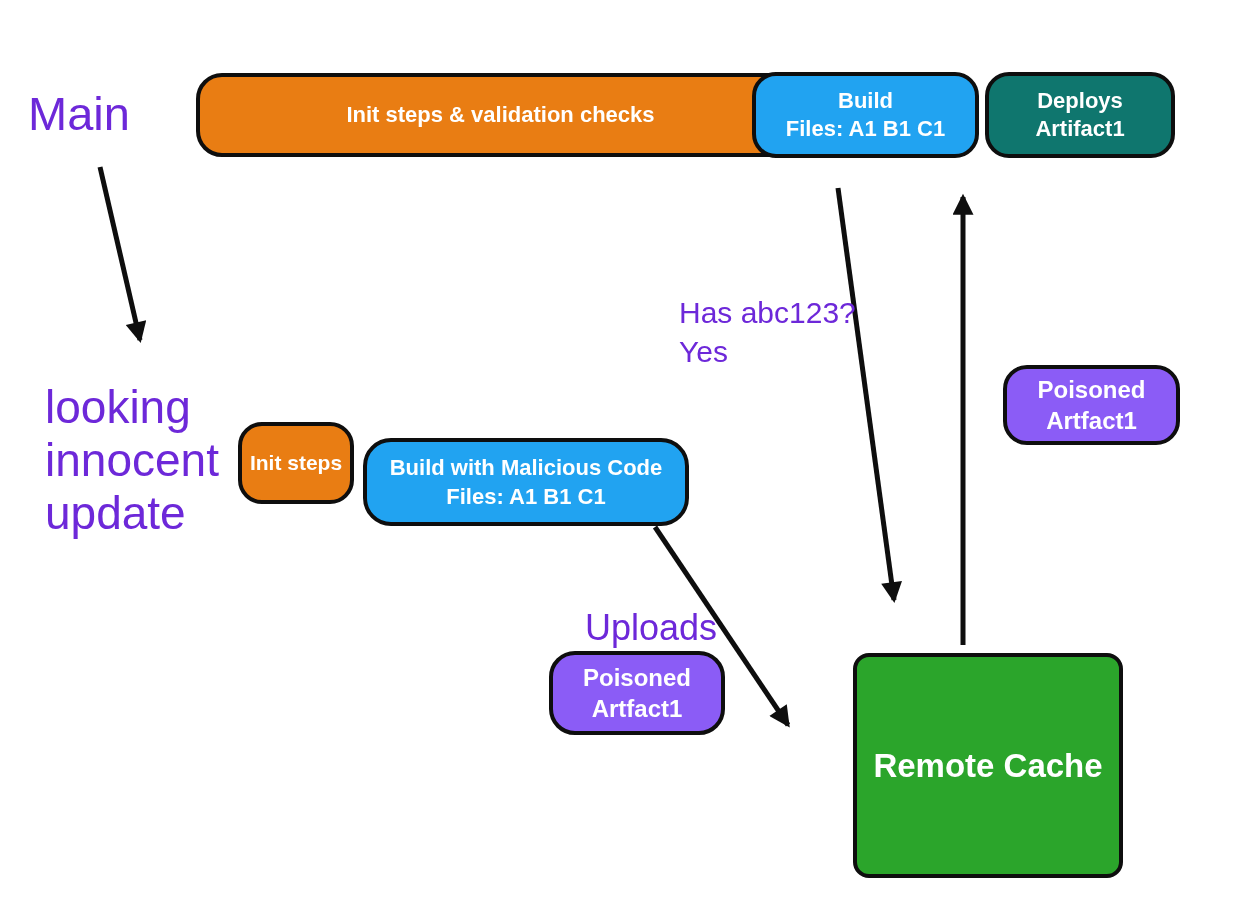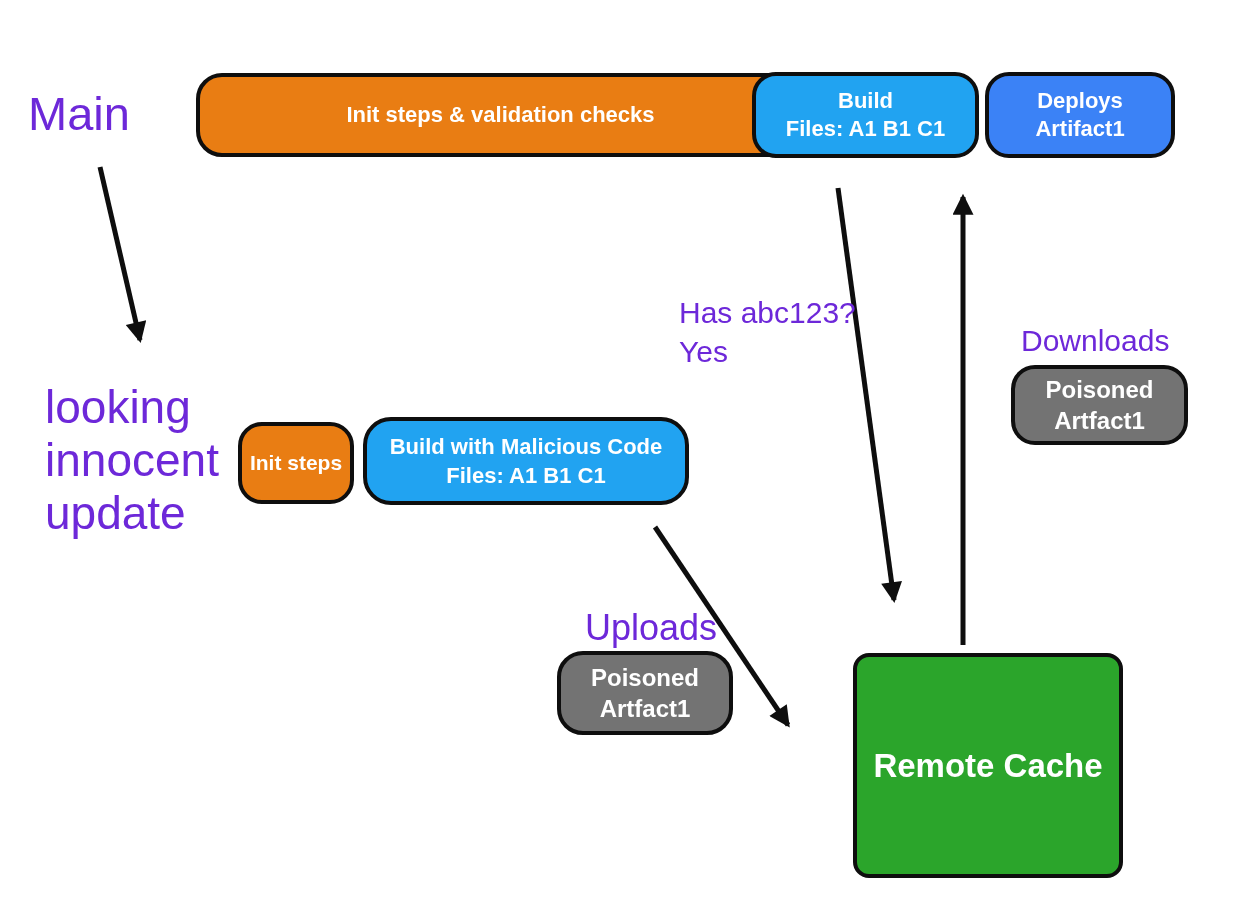--- a/index.html
+++ b/index.html
@@ -32,42 +32,42 @@
     align-items: center;
     justify-content: center;
     text-align: center;
     color: #ffffff;
     font-weight: bold;
   }
   .node span { display: block; }
 
   .node.orange { background: #e97d13; }
   .node.blue   { background: #21a3f1; }
-  .node.pink   { background: #3b82f6; }
-  .node.teal   { background: #737373; margin-left: 8px; }
+  .node.pink   { background: #0f766e; }
+  .node.teal   { background: #8b5cf6; }
   .node.green  { background: #2ba52b; }
 
   #node-init-validation {
     left: 196px; top: 73px; width: 609px; height: 84px;
     border-radius: 26px; font-size: 22px;
   }
   #node-build-top {
     left: 752px; top: 72px; width: 227px; height: 86px;
     border-radius: 24px; font-size: 22px; line-height: 28px;
   }
   #node-deploys {
     left: 985px; top: 72px; width: 190px; height: 86px;
     border-radius: 24px; font-size: 22px; line-height: 28px;
   }
   #node-init-steps {
     left: 238px; top: 422px; width: 116px; height: 82px;
     border-radius: 24px; font-size: 21px;
   }
   #node-build-malicious {
-    left: 363px; top: 417px; width: 326px; height: 88px;
+    left: 363px; top: 438px; width: 326px; height: 88px;
     border-radius: 28px; font-size: 22px; line-height: 29px;
   }
   #node-poisoned-upload {
     left: 549px; top: 651px; width: 176px; height: 84px;
     border-radius: 26px; font-size: 24px; line-height: 31px;
   }
   #node-poisoned-download {
     left: 1003px; top: 365px; width: 177px; height: 80px;
     border-radius: 24px; font-size: 24px; line-height: 31px;
   }
@@ -127,21 +127,20 @@
     <span style="display:block">looking</span>
     <span>innocent</span>
     <span style="display:block">update</span>
   </div>
 
   <div class="free-label" id="label-has-abc">
     <span>Has abc123?</span>
     <span style="display:block">Yes</span>
   </div>
 
-  <div class="free-label" id="label-downloads">Downloads</div>
 
   <div class="free-label" id="label-uploads">Uploads</div>
 
   <div class="node orange" id="node-init-validation">
     <span>Init steps &amp; validation checks</span>
   </div>
 
   <div class="node blue" id="node-build-top">
     <span>Build</span>
     <span>Files: A1 B1 C1</span>

